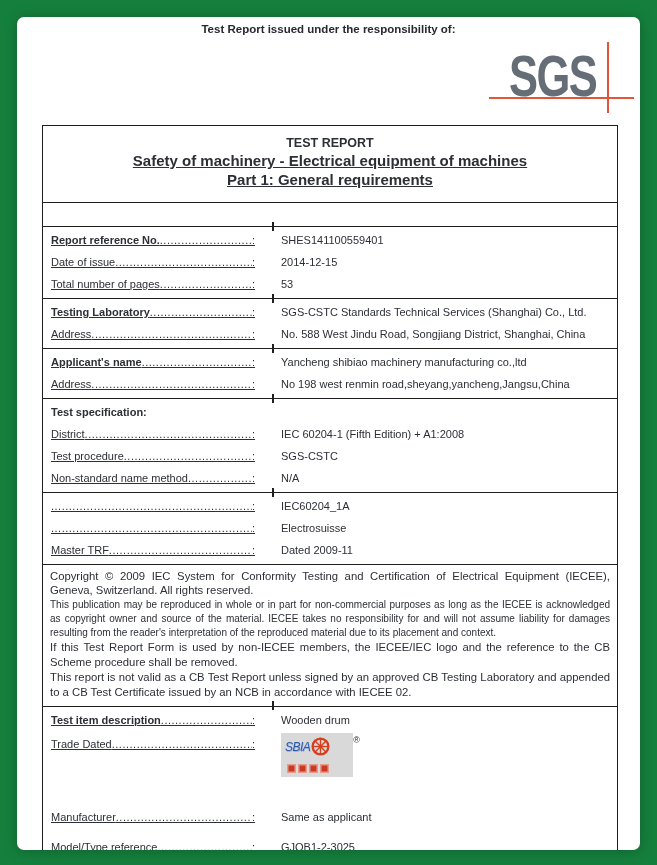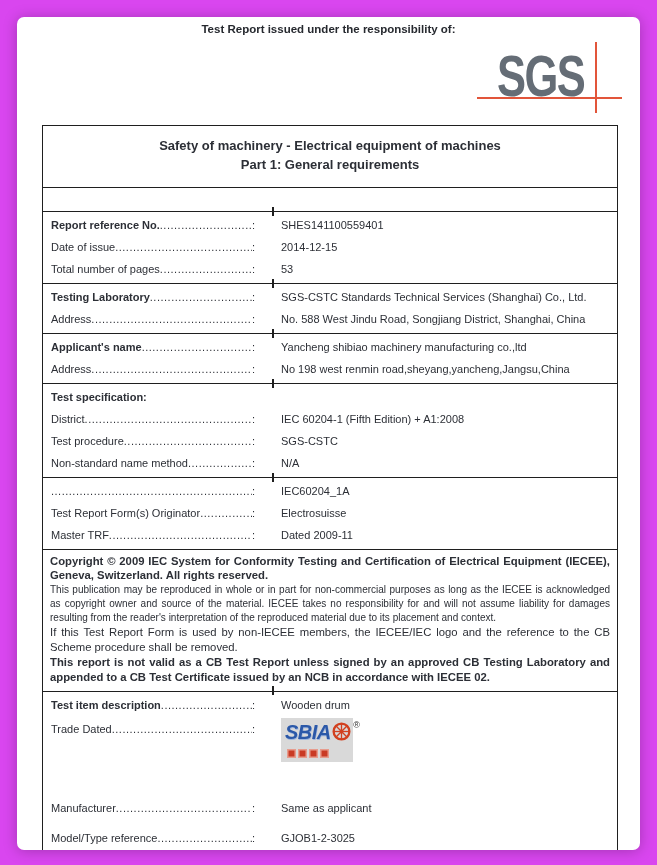--- a/index.html
+++ b/index.html
@@ -2,40 +2,40 @@
 <html><head>
 <meta charset="utf-8">
 <style>
   html, body {
     margin: 0; padding: 0;
     width: 657px; height: 865px;
     overflow: hidden;
     background: #f4f4f4;
     font-family: "Liberation Sans", "DejaVu Sans", sans-serif;
   }
-  .canvas { width: 657px; height: 865px; position: relative; background: #d946ef; }
+  .canvas { width: 657px; height: 865px; position: relative; background: #15803d; }
   .page {
     position: absolute; left: 17px; top: 17px;
     width: 623px; height: 833px;
     background: #ffffff;
     border-radius: 7px;
     box-shadow: 0 1px 14px rgba(0,0,0,0.25);
     overflow: hidden;
     color: #2c2f36;
   }
   
   .page-header { position: relative; height: 108px; }
   .issued-line {
     padding-top: 6px;
     text-align: center;
     font-size: 11.5px;
     font-weight: bold;
     color: #26292f;
   }
-  .sgs-logo { position: absolute; left: 0; top: 0; width: 100%; height: 100%; }
+  .sgs-logo { position: absolute; left: 12px; top: 0; width: 100%; height: 100%; }
   .sgs-text {
     position: absolute; left: 480px; top: 36px;
     font-size: 58px; font-weight: bold; line-height: 45px;
     letter-spacing: -2px;
     color: #656d76;
     transform: scaleX(0.75);
     transform-origin: left top;
   }
   .sgs-hline { position: absolute; left: 460px; top: 80px; width: 145px; height: 2px; background: #e2553a; }
   .sgs-vline { position: absolute; left: 578px; top: 25px; width: 2px; height: 71px; background: #e2553a; }
@@ -48,58 +48,58 @@
     box-sizing: border-box;
     font-size: 11px;
   }
   .title-block {
     border-bottom: 1.4px solid #1f1f1f;
     text-align: center;
     font-weight: bold;
     padding: 10px 0 13px 0;
   }
   .title-sm { font-size: 12.5px; line-height: 15px; }
-  .title-lg { font-size: 13px; line-height: 19px; }
+  .title-lg { font-size: 15px; line-height: 19px; text-decoration: underline; }
   .spacer-row { height: 23px; }
   .sec { position: relative; border-top: 1.4px solid #1f1f1f; padding: 2px 8px 3px 8px; }
   .sec.tick::before {
     content: ""; position: absolute;
     left: 229px; top: -5.5px;
     width: 1.5px; height: 9px;
     background: #1f1f1f;
   }
   .row { display: flex; align-items: baseline; line-height: 22px; }
-  .lblwrap { display: flex; align-items: baseline; width: 204px; flex: none; }
+  .lblwrap { display: flex; align-items: baseline; width: 204px; flex: none; text-decoration: underline; }
   .lbl { white-space: nowrap; flex: none; }
   .b { font-weight: bold; }
   .dots { flex: 1 1 auto; overflow: hidden; white-space: nowrap; letter-spacing: 0.5px; color: #2c2f36; }
   .colon { flex: none; }
   .val { margin-left: 26px; white-space: nowrap; }
   
   .copyright { padding: 5px 7px 6px 7px; }
   .copyright p { margin: 0; text-align: justify; }
-  .cp-bold  { font-size: 11.3px; line-height: 13.8px; font-weight: bold; }
+  .cp-bold  { font-size: 11.3px; line-height: 13.8px; font-weight: normal; }
   .cp-small { font-size: 10px;  line-height: 14px; }
   .cp-norm  { font-size: 11.3px; line-height: 15px; }
   
   .item-sec .row.sp  { margin-top: 8px; }
-  .item-sec .row.sp1 { margin-top: 19px; }
+  .item-sec .row.sp1 { margin-top: 13px; }
   .tmrow { margin-top: 2px; height: 60px; }
   .tm-logo {
     position: relative;
     display: inline-block;
     width: 72px; height: 44px;
     background: #d9d9d9;
     vertical-align: top;
   }
   .tm-reg { position: absolute; top: -4px; right: -7px; font-size: 9px; color: #2b2b2b; }
   .tm-top { position: absolute; left: 4px; top: 4px; display: flex; align-items: center; }
   .tm-brand {
-    font-weight: bold; font-style: italic;
-    font-size: 20px; line-height: 20px;
+    font-weight: normal; font-style: italic;
+    font-size: 12px; line-height: 20px;
     color: #2b58a8;
     letter-spacing: -0.5px;
     text-shadow: 0.5px 0.5px 0 #9db5dd;
   }
   .tm-wheel { margin-left: 1px; }
   .tm-strip { position: absolute; left: 6px; bottom: 4px; display: flex; gap: 2px; }
   .tm-strip span {
     width: 9px; height: 9px;
     background: #c93a24;
     box-shadow: inset 0 0 0 1.5px rgba(255,235,225,0.55);
@@ -117,20 +117,21 @@
       <div class="sgs-logo">
         <span class="sgs-text">SGS</span>
         <span class="sgs-hline"></span>
         <span class="sgs-vline"></span>
       </div>
     </div>
 
     <div class="report-table">
 
       <div class="title-block">
+        <div class="title-sm">TEST REPORT</div>
         <div class="title-lg">Safety of machinery - Electrical equipment of machines</div>
         <div class="title-lg">Part 1: General requirements</div>
       </div>
 
       <div class="spacer-row"></div>
 
       <div class="sec tick">
         <div class="row">
           <span class="lblwrap">
             <span class="lbl b">Report reference No.</span>
@@ -228,21 +229,20 @@
       <div class="sec tick">
         <div class="row">
           <span class="lblwrap">
             <span class="dots">............................................................................................</span>
             <span class="colon">:</span>
           </span>
           <span class="val">IEC60204_1A</span>
         </div>
         <div class="row">
           <span class="lblwrap">
-            <span class="lbl">Test Report Form(s) Originator</span>
             <span class="dots">............................................................................................</span>
             <span class="colon">:</span>
           </span>
           <span class="val">Electrosuisse</span>
         </div>
         <div class="row">
           <span class="lblwrap">
             <span class="lbl">Master TRF</span>
             <span class="dots">............................................................................................</span>
             <span class="colon">:</span>

